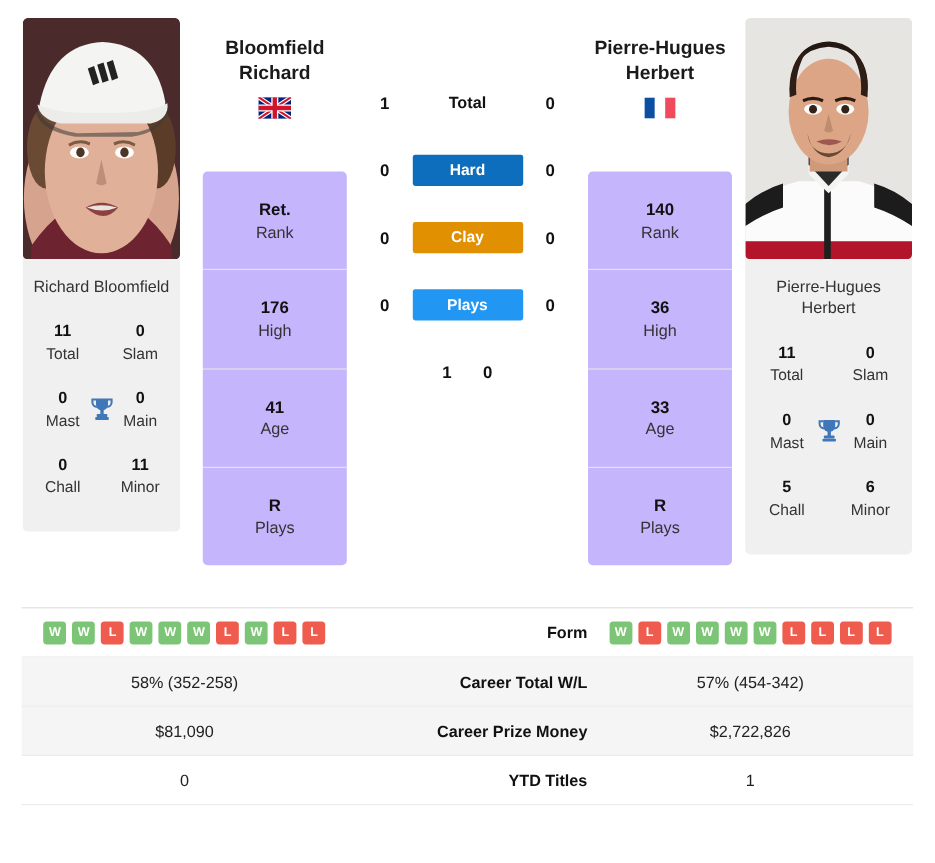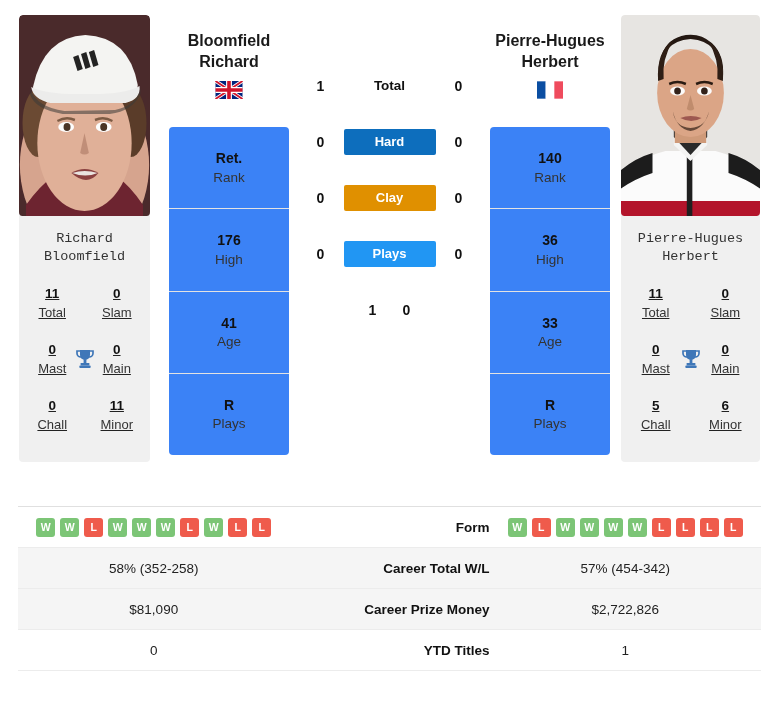--- a/index.html
+++ b/index.html
@@ -44,37 +44,35 @@
     position: relative;
   }
   .player-photo svg { display: block; width: 100%; height: 100%; }
 
   .player-card-name {
     text-align: center;
     font-size: 13.5px;
     color: #333;
     padding: 14px 4px 10px 4px;
     line-height: 1.35;
-    font-family: Liberation Mono, monospace;
   }
 
   .titles-grid {
     padding: 0 6px 18px 6px;
   }
   .titles-row {
     display: flex;
     align-items: center;
     justify-content: space-between;
     padding: 8px 8px 10px 8px;
     position: relative;
   }
   .titles-cell {
     width: 50px;
     text-align: center;
-    text-decoration: underline;
   }
   .titles-val {
     font-size: 13.5px;
     font-weight: bold;
     color: #111;
     line-height: 1.45;
   }
   .titles-lab {
     font-size: 13px;
     color: #333;
@@ -103,22 +101,22 @@
   }
   .flag-wrap {
     display: flex;
     justify-content: center;
     margin-top: 9px;
     height: 20px;
   }
   .flag { display: block; border: 0; }
 
   .rank-card {
-    margin-top: 26px;
-    background: #3b82f6;
+    margin-top: 42px;
+    background: #c4b5fd;
     border-radius: 4px;
     overflow: hidden;
   }
   .rank-cell {
     text-align: center;
     padding: 21px 4px 21px 4px;
     border-bottom: 1px solid #e3e3e3;
   }
   .rank-cell:last-child { border-bottom: none; }
   .rank-val {

